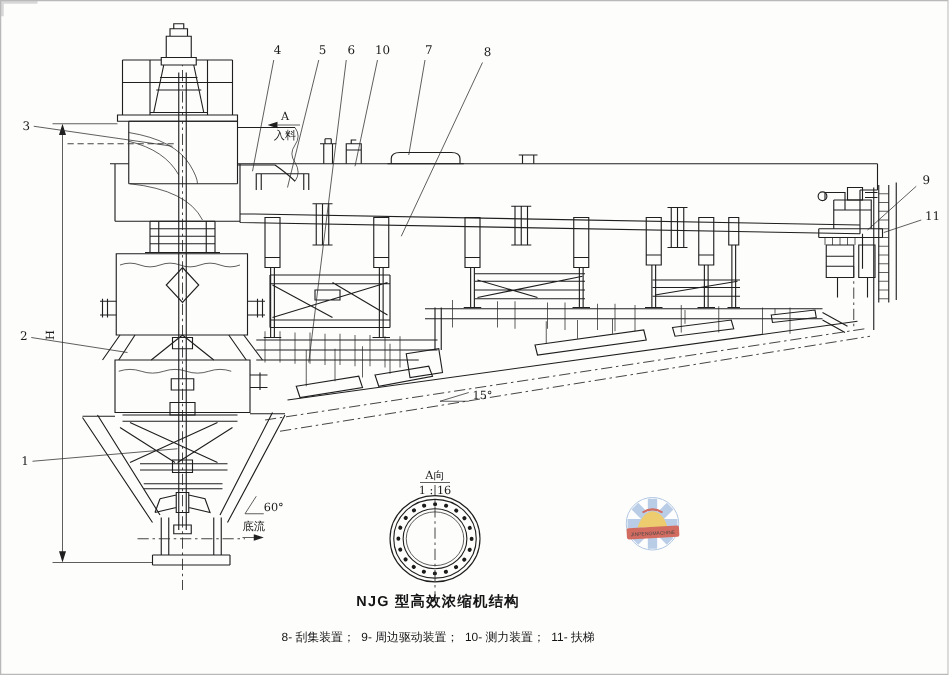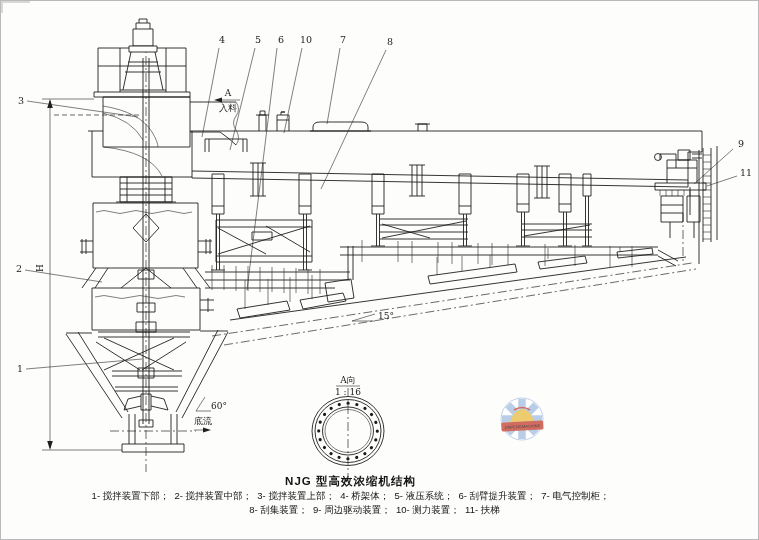--- a/index.html
+++ b/index.html
@@ -10,21 +10,21 @@
   .ln{stroke:#1f1f1f;stroke-width:0.9;fill:none;}
   .thin{stroke:#2a2a2a;stroke-width:0.6;fill:none;}
   .dd{stroke:#2a2a2a;stroke-width:0.7;fill:none;stroke-dasharray:9,3,2,3;}
   .dsh{stroke:#2a2a2a;stroke-width:0.7;fill:none;stroke-dasharray:5,3;}
   .fillw{fill:#fdfdfc;}
   .num{font-size:9.5px;}
   .ann{font-size:9px;}
   .caption{position:absolute;left:0;width:701px;text-align:center;color:#141414;white-space:pre;}
   .cap-title{top:474px;font-size:11.5px;font-weight:bold;letter-spacing:1px;}
   .cap-line1{top:490px;font-size:9.5px;}
-  .cap-line2{top:504px;font-size:9.5px;margin-left:24px;}
+  .cap-line2{top:504px;font-size:9.5px;}
 </style>
 </head>
 <body>
 
 <div id="page">
   <svg width="759" height="540" viewBox="0 0 759 540">
 
     <g>
       <rect x="0" y="0" width="30" height="3" fill="#d8d8d8"></rect>
       <rect x="0" y="0" width="3" height="13" fill="#d8d8d8"></rect>
@@ -188,17 +188,16 @@
       <text class="num" x="306" y="43" text-anchor="middle">10</text>
       <text class="num" x="343" y="43" text-anchor="middle">7</text>
       <text class="num" x="390" y="45" text-anchor="middle">8</text>
       <text class="num" x="741" y="147" text-anchor="middle">9</text>
       <text class="num" x="746" y="176" text-anchor="middle">11</text>
     </g>
   </svg>
 
   
   <div class="caption cap-title">NJG 型高效浓缩机结构</div>
-  <div class="caption cap-line1">1- 搅拌装置下部；  2- 搅拌装置中部；  3- 搅拌装置上部；  4- 桥架体；  5- 液压系统；  6- 刮臂提升装置；  7- 电气控制柜；</div>
   <div class="caption cap-line2">8- 刮集装置；  9- 周边驱动装置；  10- 测力装置；  11- 扶梯</div>
 
   <div id="frame"></div>
 </div>
 
 </body></html>

